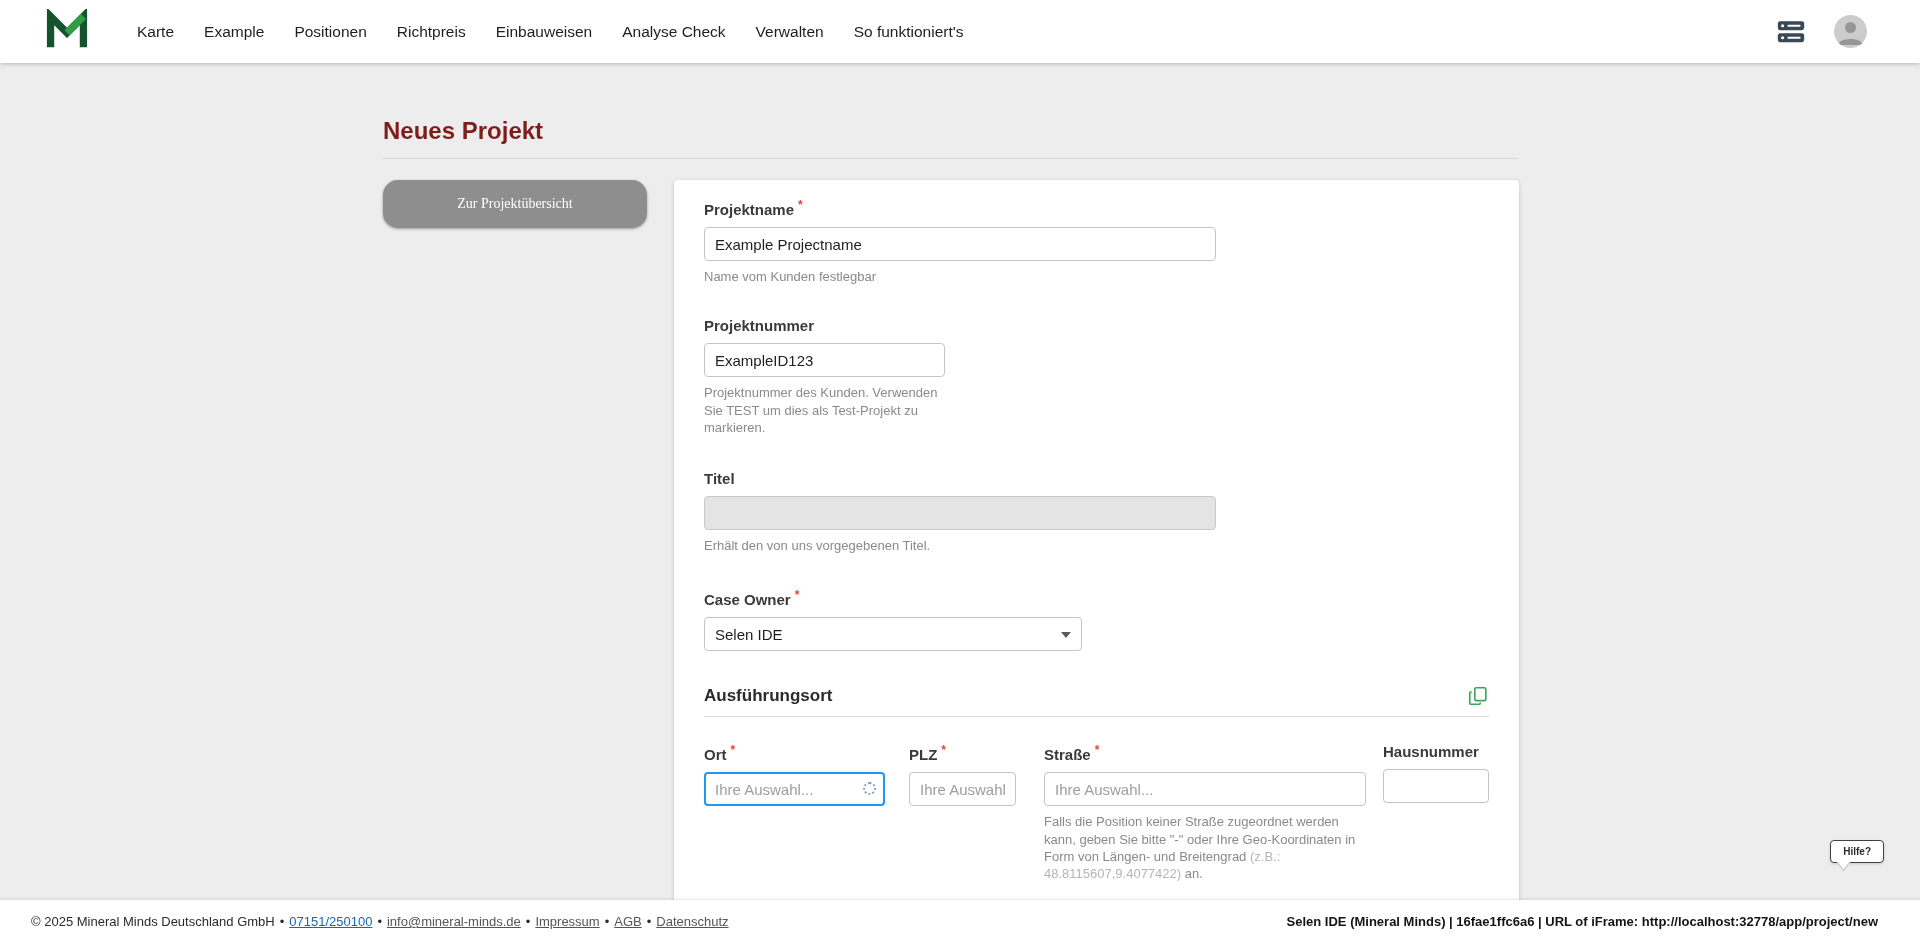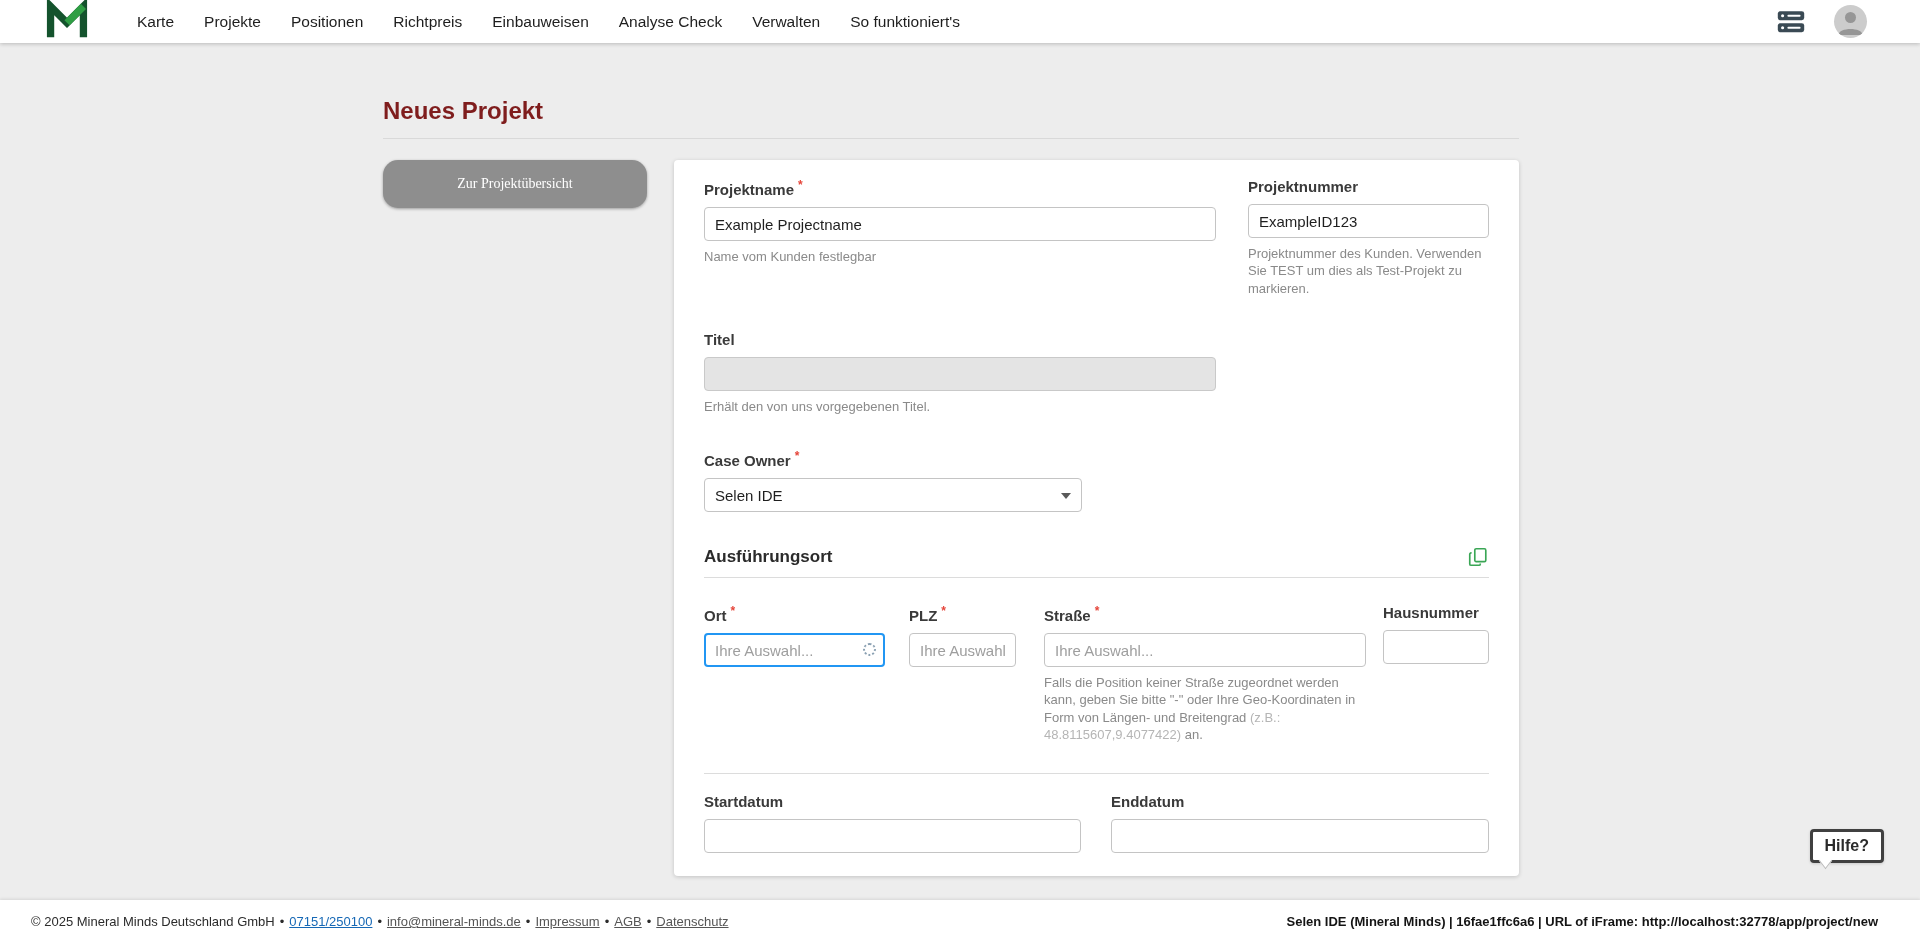--- a/index.html
+++ b/index.html
@@ -6,21 +6,21 @@
   html,body { margin:0; padding:0; }
   body {
     width:1920px; height:943px; overflow:hidden;
     font-family:"Liberation Sans", sans-serif;
     background:#ededed;
     display:flex; flex-direction:column;
   }
 
   
   nav.topbar {
-    flex:none; height:43px; background:#ffffff;
+    flex:none; height:63px; background:#ffffff;
     display:flex; align-items:center;
     box-shadow:0 1px 4px rgba(0,0,0,.22);
     position:relative; z-index:10;
   }
   .logo { margin-left:45px; display:flex; align-items:center; cursor:pointer; }
   .nav-items { display:flex; align-items:center; gap:30px; margin-left:48px; }
   .nav-item {
     font-size:15.5px; font-weight:500; color:#1e1e1e; text-decoration:none;
     cursor:pointer; white-space:nowrap;
   }
@@ -48,21 +48,21 @@
 
   .card-col { width:845px; flex:none; }
   .card {
     background:#ffffff; border-radius:4px;
     box-shadow:0 1px 4px rgba(0,0,0,.18);
     padding:18px 30px 23px 30px;
   }
 
   
   .frow { display:flex; }
-  .frow.r-wide   { gap:32px; margin-bottom:34px; }
+  .frow.r-wide   { gap:32px; margin-bottom:34px;flex-direction:column; }
   .frow.r-half   { gap:30px; margin-bottom:34px; }
   .frow.r-loc    { margin-bottom:30px; }
   .col-a { width:512px; flex:none; }
   .col-b { width:241px; flex:none; }
   .col-h { width:377px; flex:none; }
   .col-h2 { width:378px; flex:none; }
   .col-ort   { width:181px; flex:none; margin-right:24px; }
   .col-plz   { width:107px; flex:none; margin-right:28px; }
   .col-str   { width:322px; flex:none; margin-right:17px; }
   .col-haus  { width:106px; flex:none; }
@@ -103,22 +103,22 @@
   }
 
   .section-head { display:flex; align-items:center; justify-content:space-between; margin-top:2px; }
   .section-title { font-size:17px; font-weight:700; color:#2b2b2b; }
   .section-divider { border:none; border-top:1px solid #dcdcdc; margin:9px 0 26px 0; }
   .copy-btn { cursor:pointer; display:flex; align-items:center; }
 
   
   .help-btn {
     position:fixed; right:36px; bottom:80px; background:#ffffff;
-    border:3px solid #404040; border-radius:4px; padding:5px 12px;
-    font-size:16px; font-weight:700; color:#2b2b2b; cursor:pointer;
+    border:1px solid #404040; border-radius:4px; padding:5px 12px;
+    font-size:10px; font-weight:700; color:#2b2b2b; cursor:pointer;
     box-shadow:0 1px 3px rgba(0,0,0,.15); z-index:20;
   }
   .help-btn::after {
     content:""; position:absolute; left:7px; bottom:-6px; width:10px; height:10px;
     background:#ffffff; border-right:1px solid #b9b9b9; border-bottom:1px solid #b9b9b9;
     transform:rotate(45deg) skew(8deg,8deg);
   }
 
   
   footer {
@@ -141,21 +141,21 @@
   <div class="logo">
     <span>
       <svg width="44" height="42" viewBox="0 0 48 46">
         <polyline points="6,42 6,8 24,26 42,8 42,42" fill="none" stroke="#14532d" stroke-width="8" stroke-linejoin="miter"></polyline>
         <polyline points="24,26 42,8" fill="none" stroke="#2f9e44" stroke-width="8"></polyline>
       </svg>
     </span>
   </div>
   <div class="nav-items">
     <a class="nav-item">Karte</a>
-    <a class="nav-item">Projekte</a>
+    <a class="nav-item">Example</a>
     <a class="nav-item">Positionen</a>
     <a class="nav-item">Richtpreis</a>
     <a class="nav-item">Einbauweisen</a>
     <a class="nav-item">Analyse Check</a>
     <a class="nav-item">Verwalten</a>
     <a class="nav-item">So funktioniert's</a>
   </div>
   <div class="nav-right">
     <span class="icon-btn">
       <svg width="30" height="24" viewBox="0 0 24 20" fill="#3a4a54">

